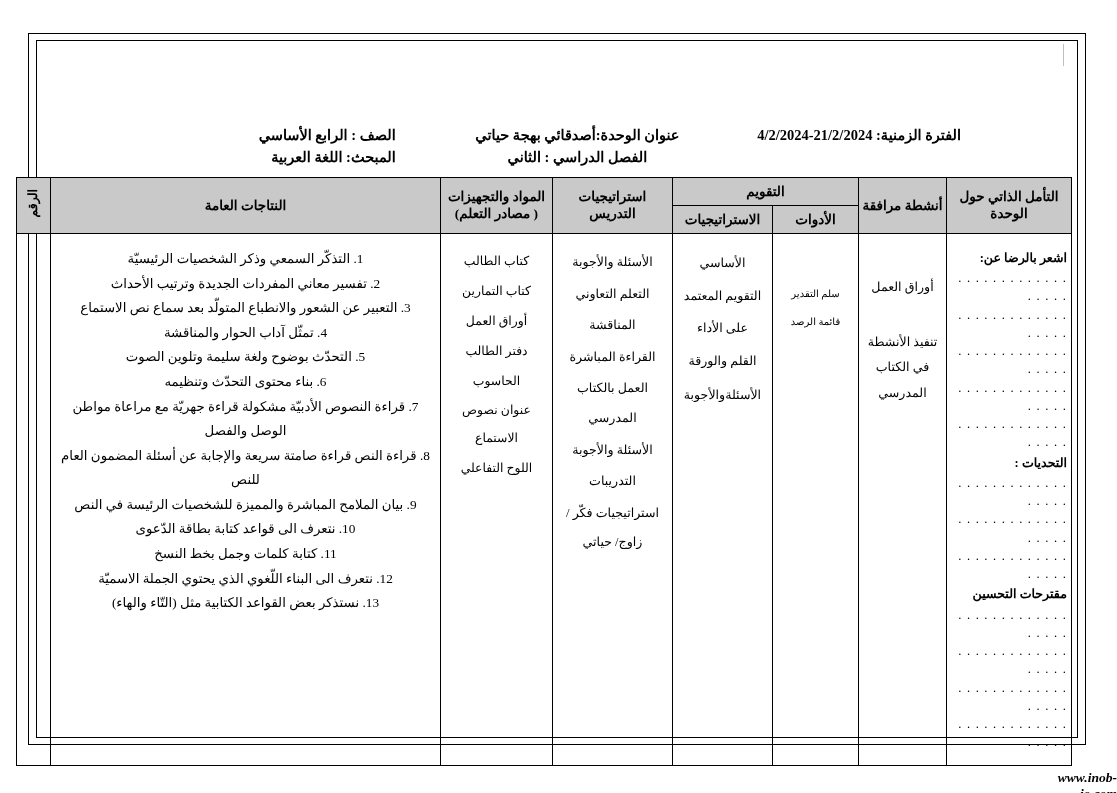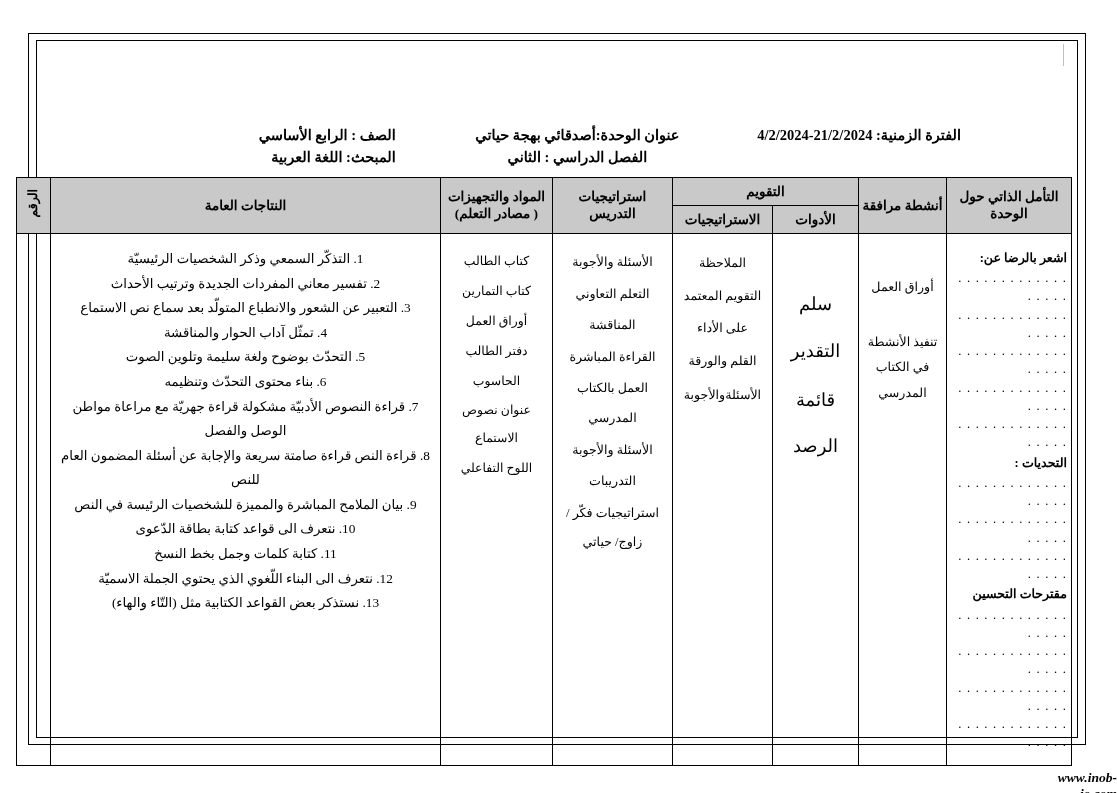--- a/index.html
+++ b/index.html
@@ -127,21 +127,21 @@
 
   td.centered-list {
     font-size: 12.6px;
     line-height: 2.1;
     text-align: center;
     padding-top: 16px;
   }
   td.centered-list.mat   { font-size: 12.4px; line-height: 2.25; }
   td.centered-list.strat { font-size: 12.6px; line-height: 2.35; }
   td.centered-list.es    { font-size: 12.6px; line-height: 2.5; }
-  td.centered-list.et    { font-size: 18px; line-height: 2.6; padding-top: 46px;}
+  td.centered-list.et    { font-size: 10px; line-height: 2.6; padding-top: 46px;}
   td.centered-list.acts  { font-size: 12.6px; line-height: 2.0; padding-top: 40px;}
 
   td.centered-list .li { padding: 1px 0; }
 
   
   td.reflect {
     font-size: 12.6px;
     line-height: 1.45;
     text-align: right;
     padding: 7px 8px;
@@ -265,21 +265,21 @@
             <div class="li" style="height:26px"></div>
             <div class="li">تنفيذ الأنشطة في الكتاب المدرسي</div>
           </td>
 
           <td class="centered-list et">
             <div class="li">سلم التقدير</div>
             <div class="li">قائمة الرصد</div>
           </td>
 
           <td class="centered-list es">
-            <div class="li">الملاحظة</div>
+            <div class="li">الأساسي</div>
             <div class="li">التقويم المعتمد على الأداء</div>
             <div class="li">القلم والورقة</div>
             <div class="li">الأسئلةوالأجوبة</div>
           </td>
 
           <td class="centered-list strat">
             <div class="li">الأسئلة والأجوبة</div>
             <div class="li">التعلم التعاوني</div>
             <div class="li">المناقشة</div>
             <div class="li">القراءة المباشرة</div>

